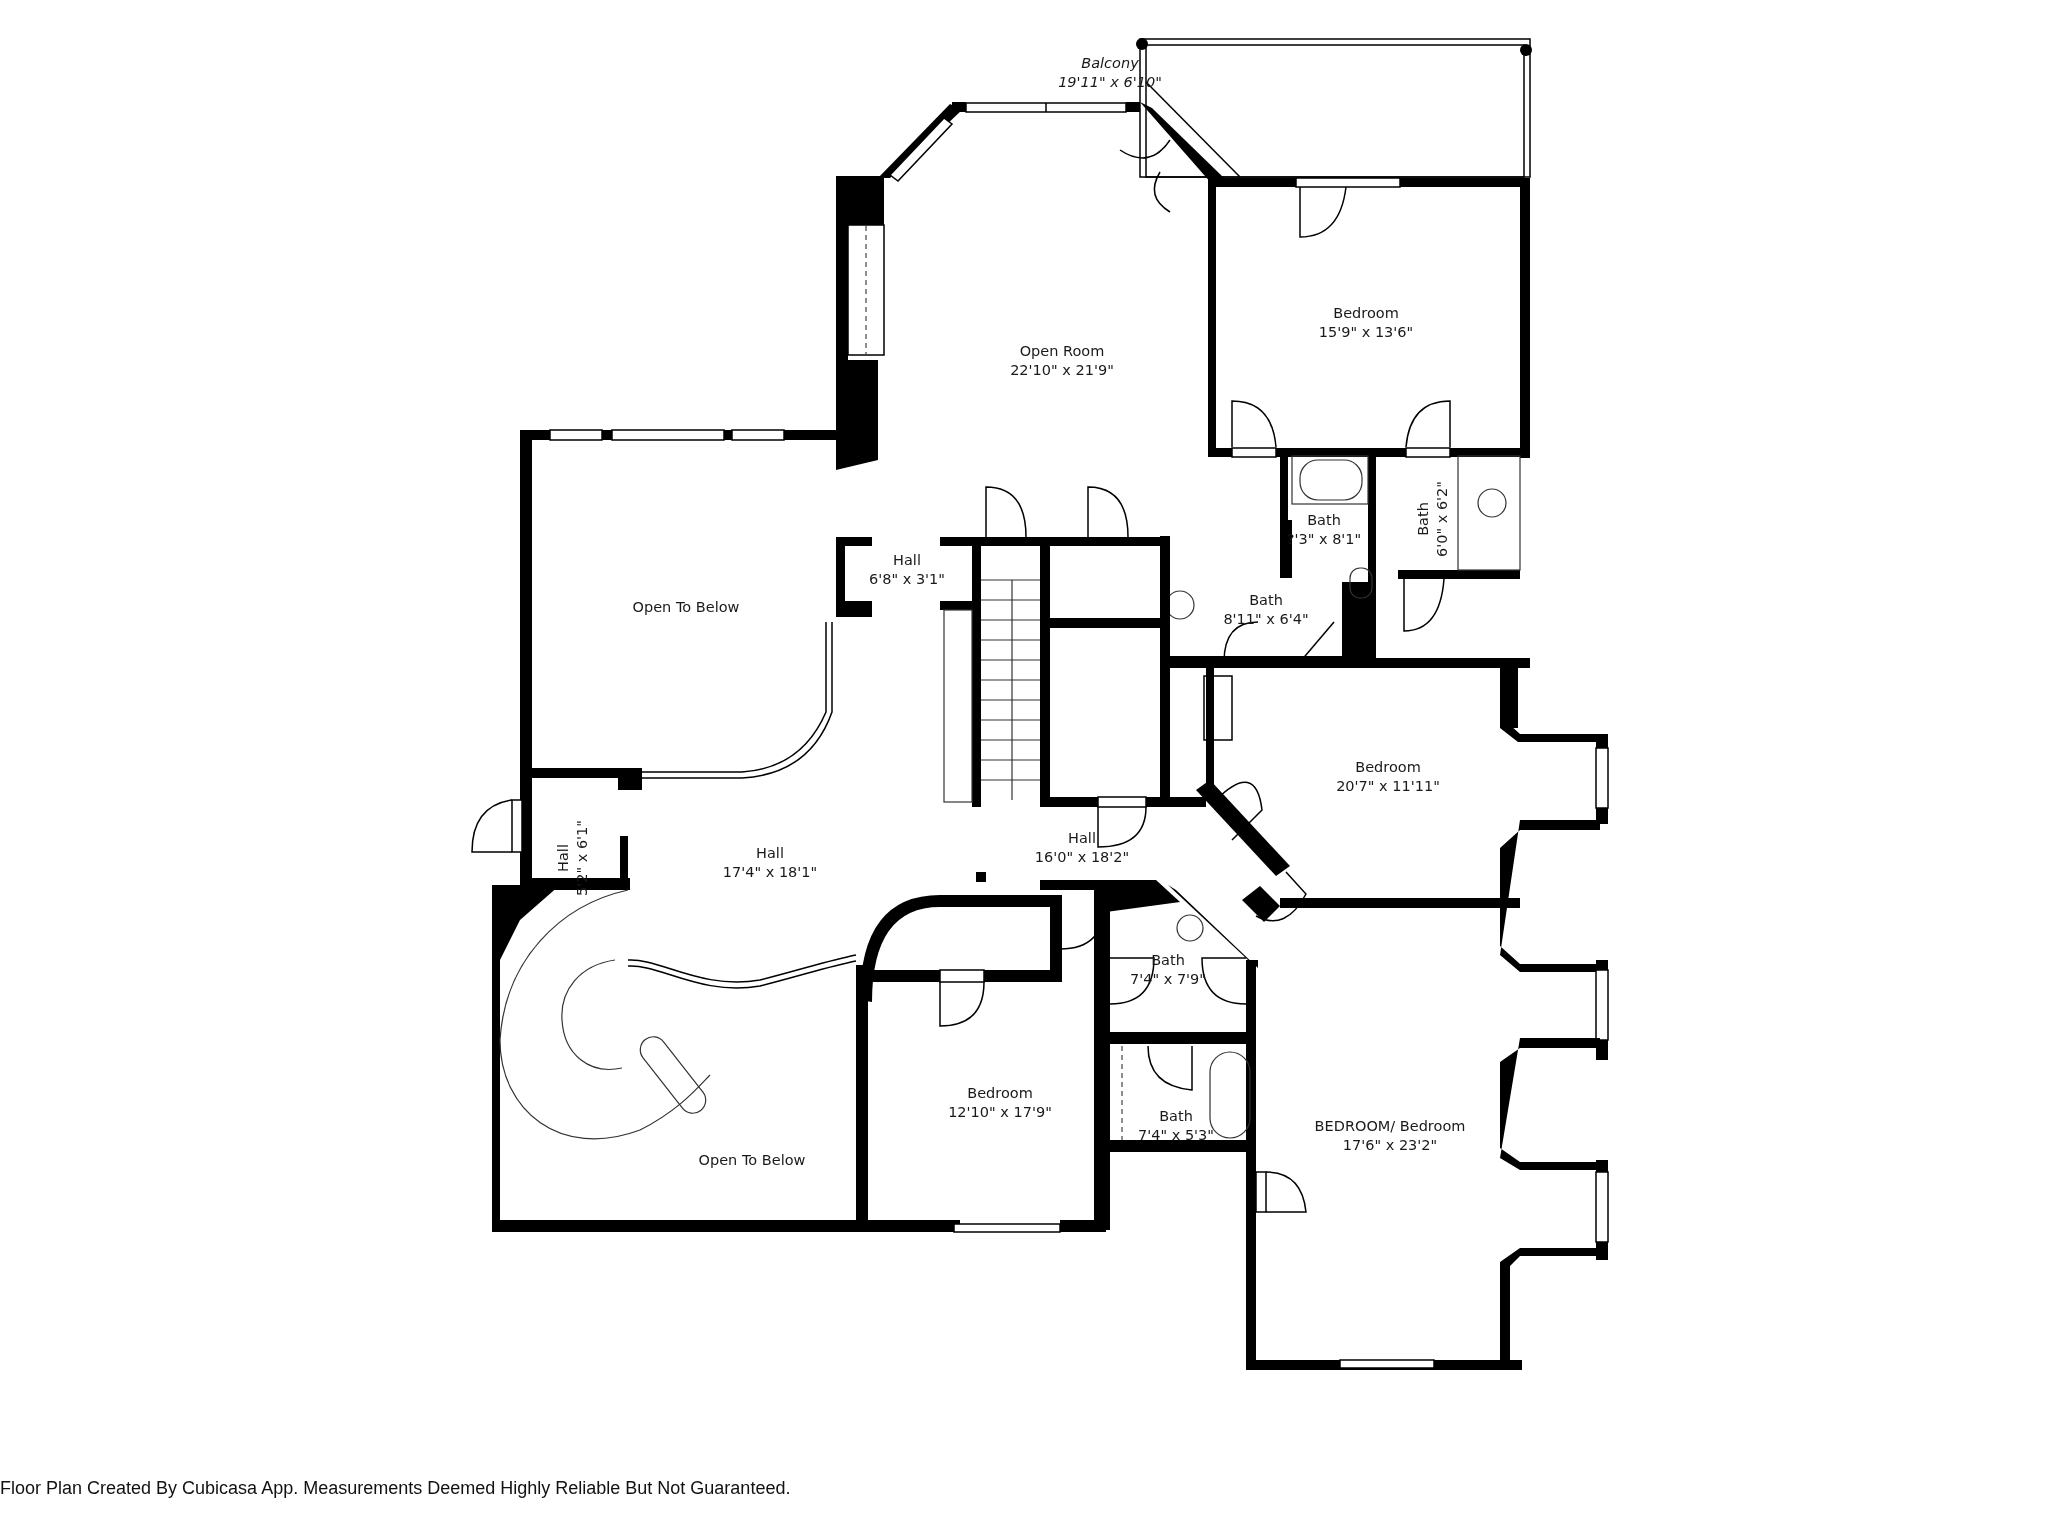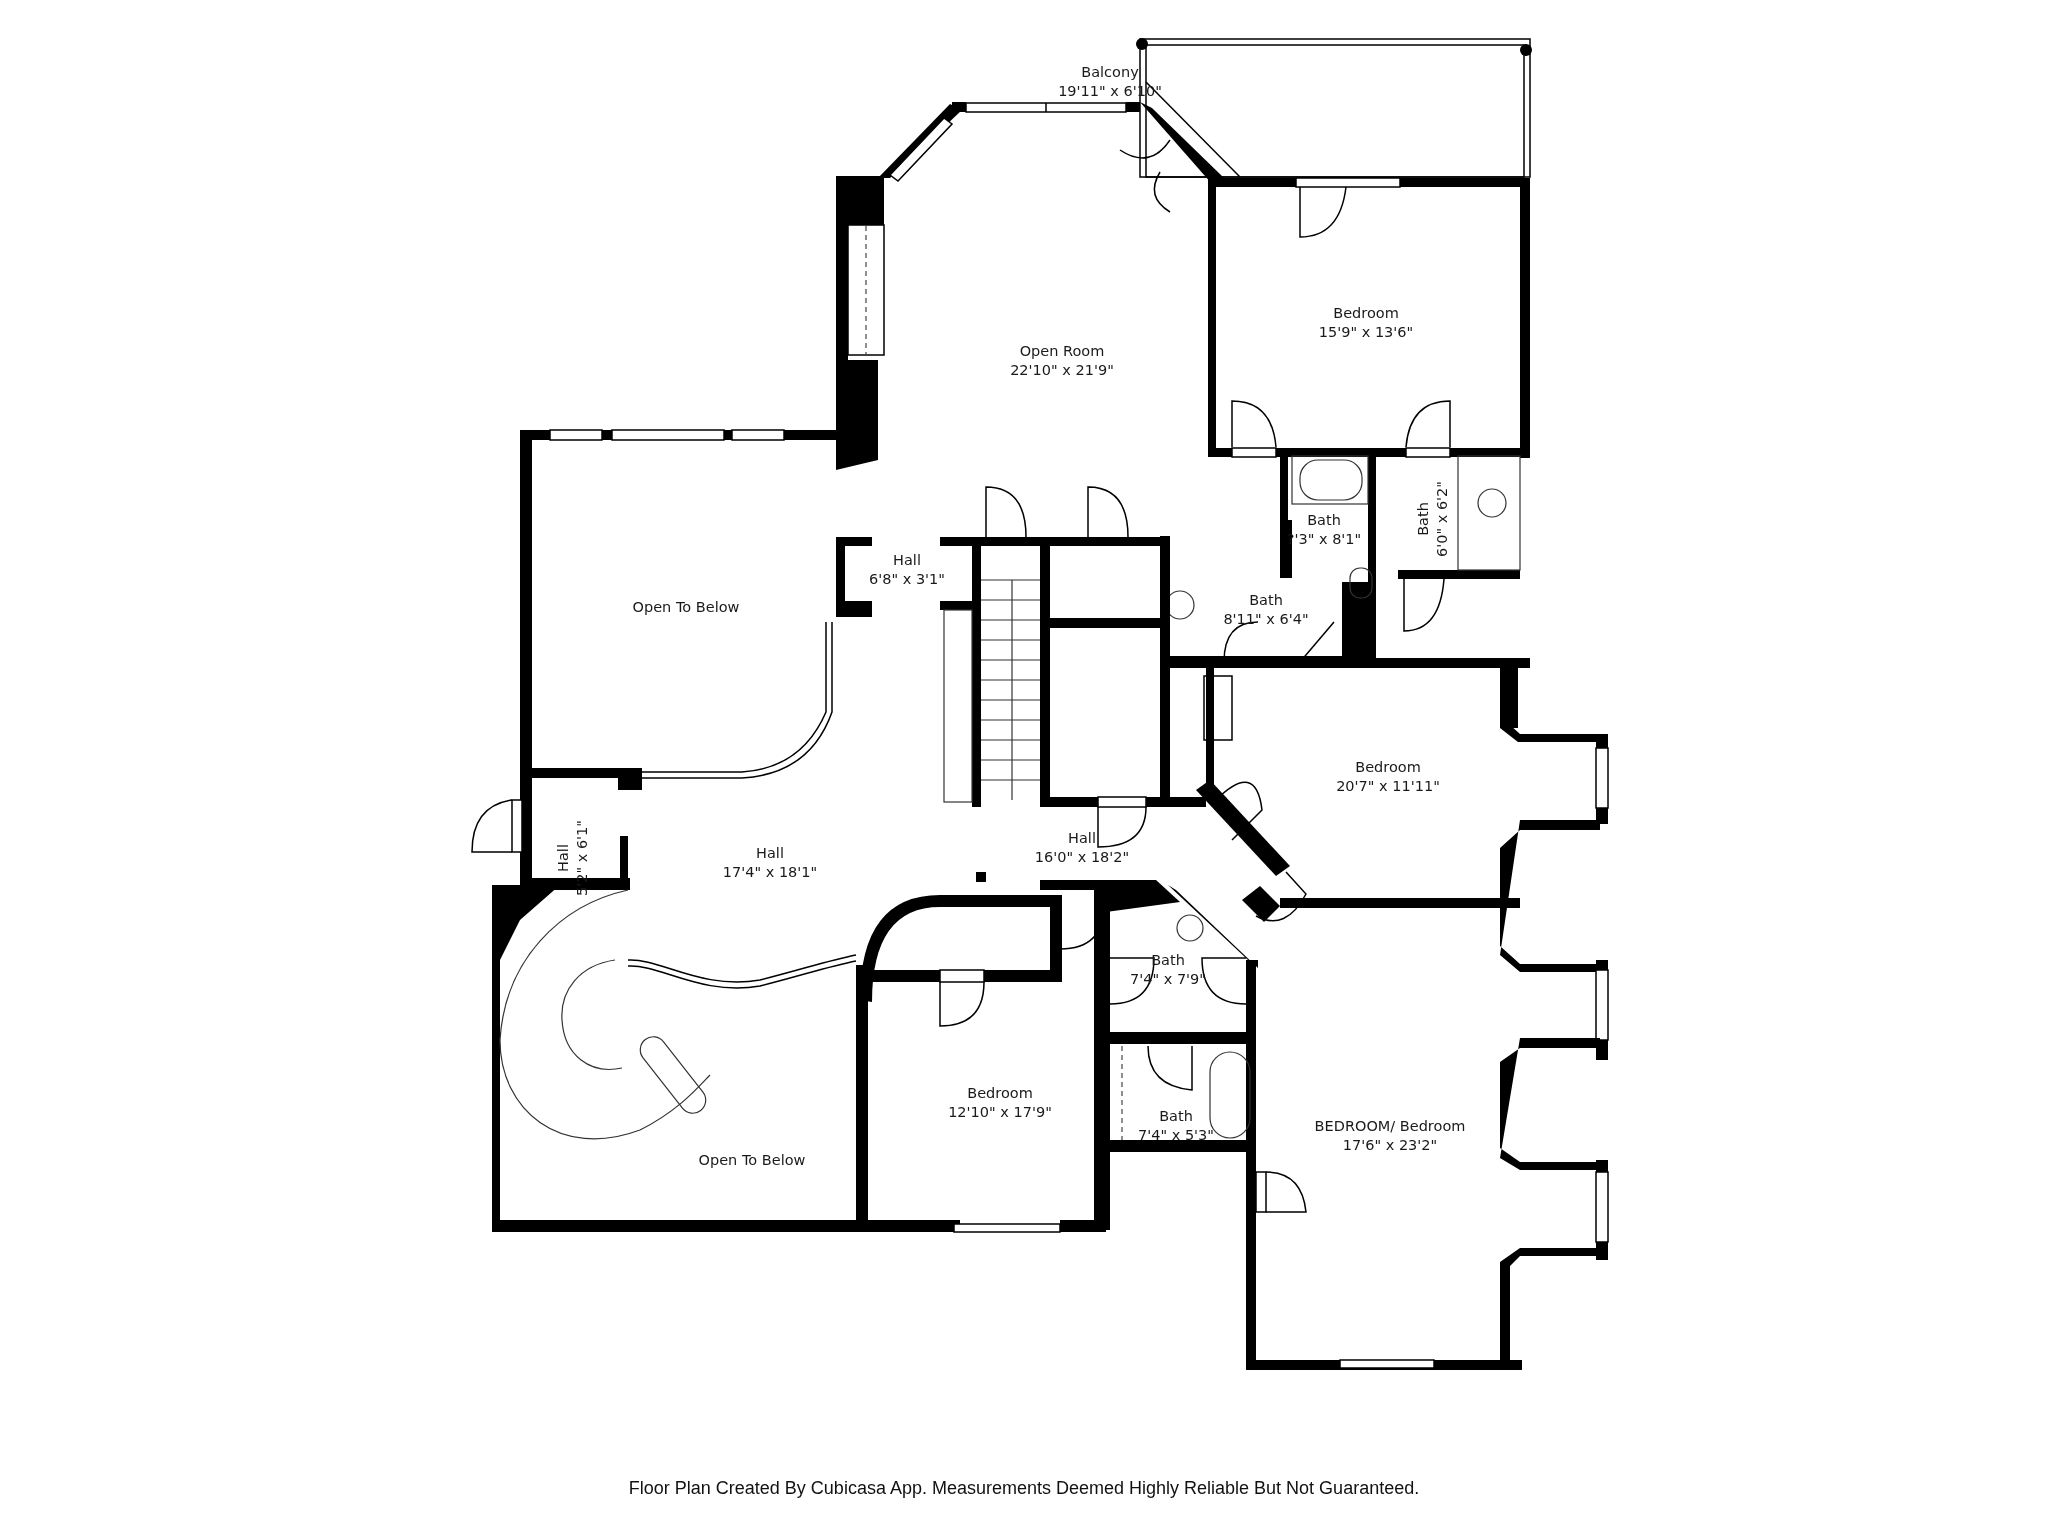--- a/index.html
+++ b/index.html
@@ -8,21 +8,21 @@
     #plan { position: absolute; left: 0; top: 0; width: 2048px; height: 1536px; }
     .wall { fill: #000; }
     .thin { fill: none; stroke: #000; stroke-width: 1.5; }
     .thin-g { fill: none; stroke: #333; stroke-width: 1.2; }
     .win { fill: #fff; stroke: #000; stroke-width: 1.5; }
     .dash { fill: none; stroke: #444; stroke-width: 1.2; stroke-dasharray: 5 4; }
     .label { position: absolute; text-align: center; font-size: 14.5px; line-height: 19px;
              white-space: nowrap; transform: translate(-50%, -50%); }
     .label .name, .label .dims { display: block; }
     .label.rot { transform: translate(-50%, -50%) rotate(-90deg); }
-    .footer { position: absolute; left: 0; right: 0; top: 1478px; text-align: center;
+    .footer { position: absolute; left: 0; right: 0; top: 1478px; 
               font-family: "Liberation Sans", sans-serif; font-size: 18px; color: #111; }
   </style>
 </head>
 <body>
 
 <svg id="plan" viewBox="0 0 2048 1536" xmlns="http://www.w3.org/2000/svg">
 
   <g>
     <rect class="thin" x="1140" y="39" width="390" height="138"></rect>
     <rect class="thin" x="1146" y="45" width="378" height="132"></rect>
@@ -201,21 +201,21 @@
     <polygon class="wall" points="1242,900 1260,886 1280,906 1264,922"></polygon>
     <path class="thin" d="M1256,916 q30,16 50,-22 l-20,-22"></path>
   </g>
 
   <g>
     <rect class="wall" x="976" y="872" width="10" height="10"></rect>
     <rect class="wall" x="1040" y="880" width="70" height="10"></rect>
   </g>
 </svg>
 
-<div class="label" style="left:1110px;top:82px;">
+<div class="label" style="left:1110px;top:73px;font-style:italic;">
   <span class="name">Balcony</span>
   <span class="dims">19'11" x 6'10"</span>
 </div>
 <div class="label" style="left:1062px;top:361px;">
   <span class="name">Open Room</span>
   <span class="dims">22'10" x 21'9"</span>
 </div>
 <div class="label" style="left:1366px;top:323px;">
   <span class="name">Bedroom</span>
   <span class="dims">15'9" x 13'6"</span>

